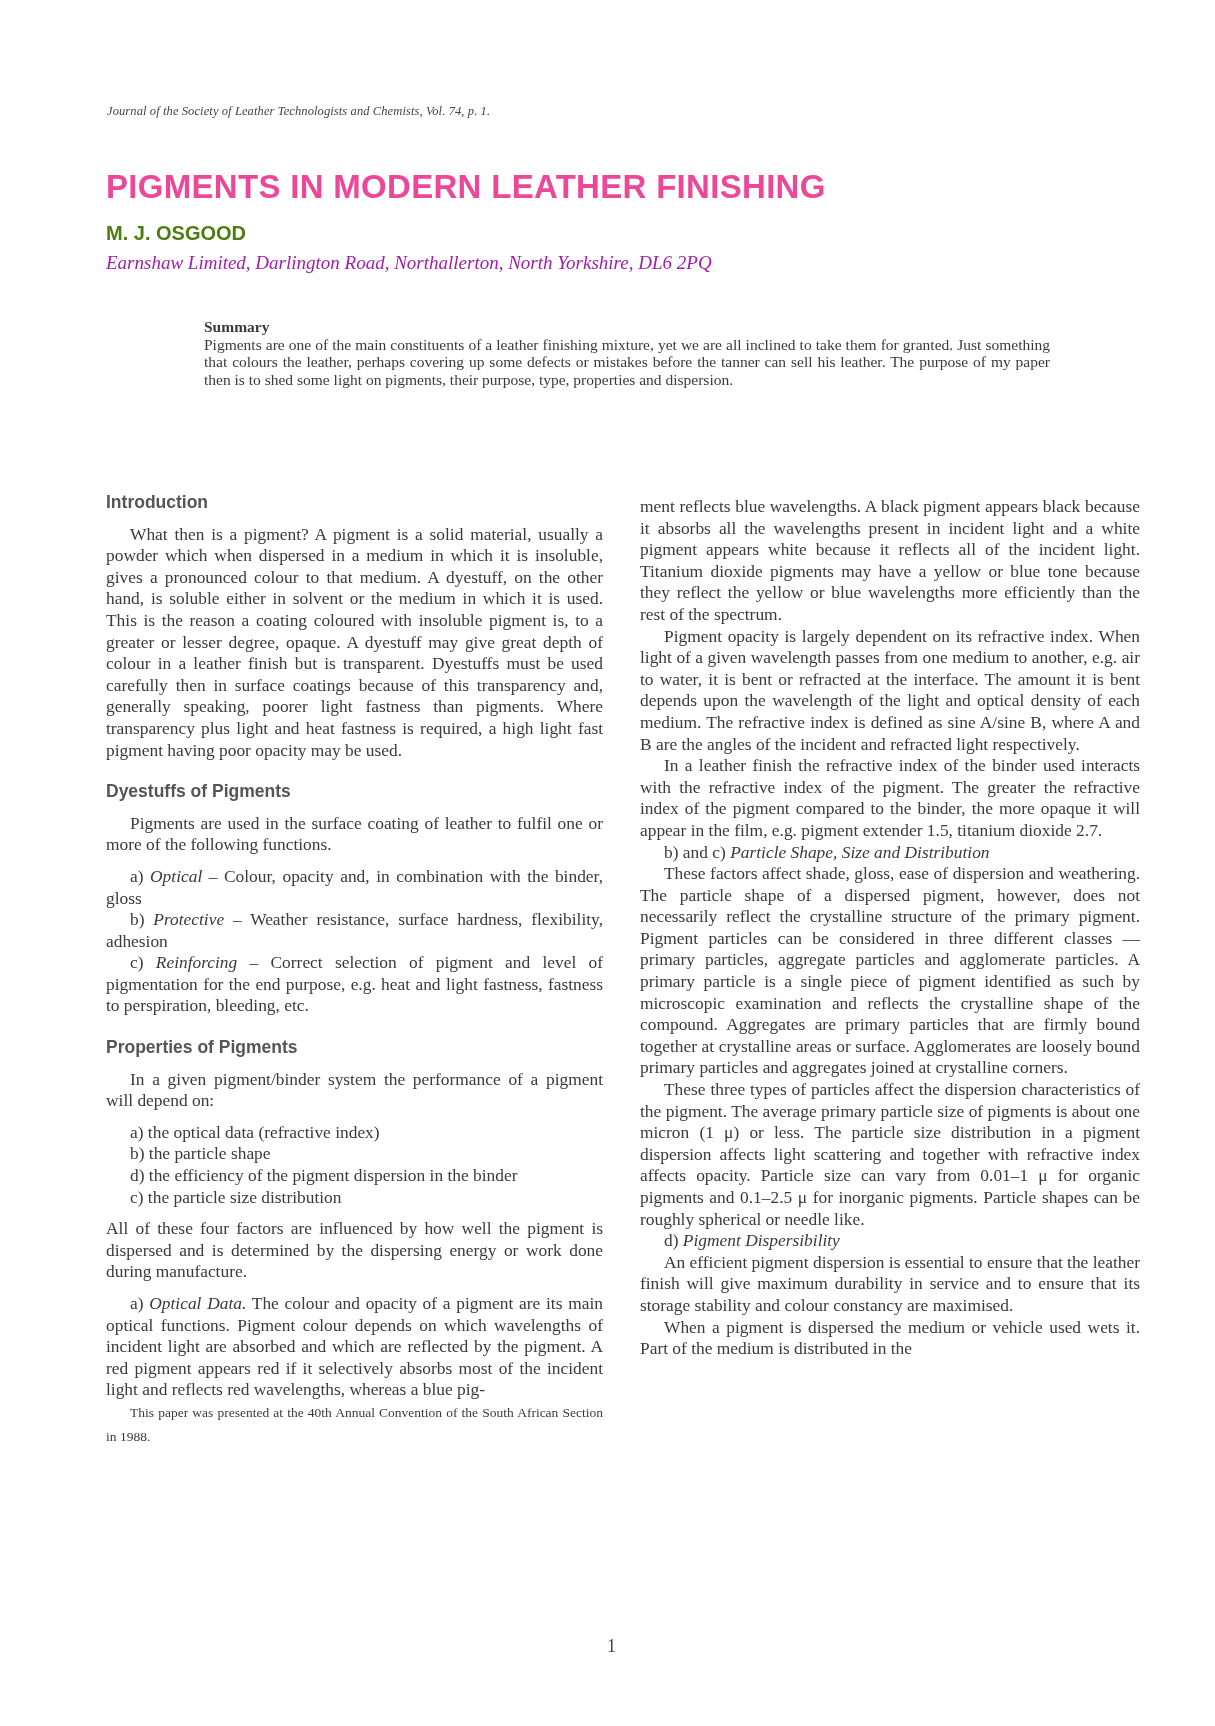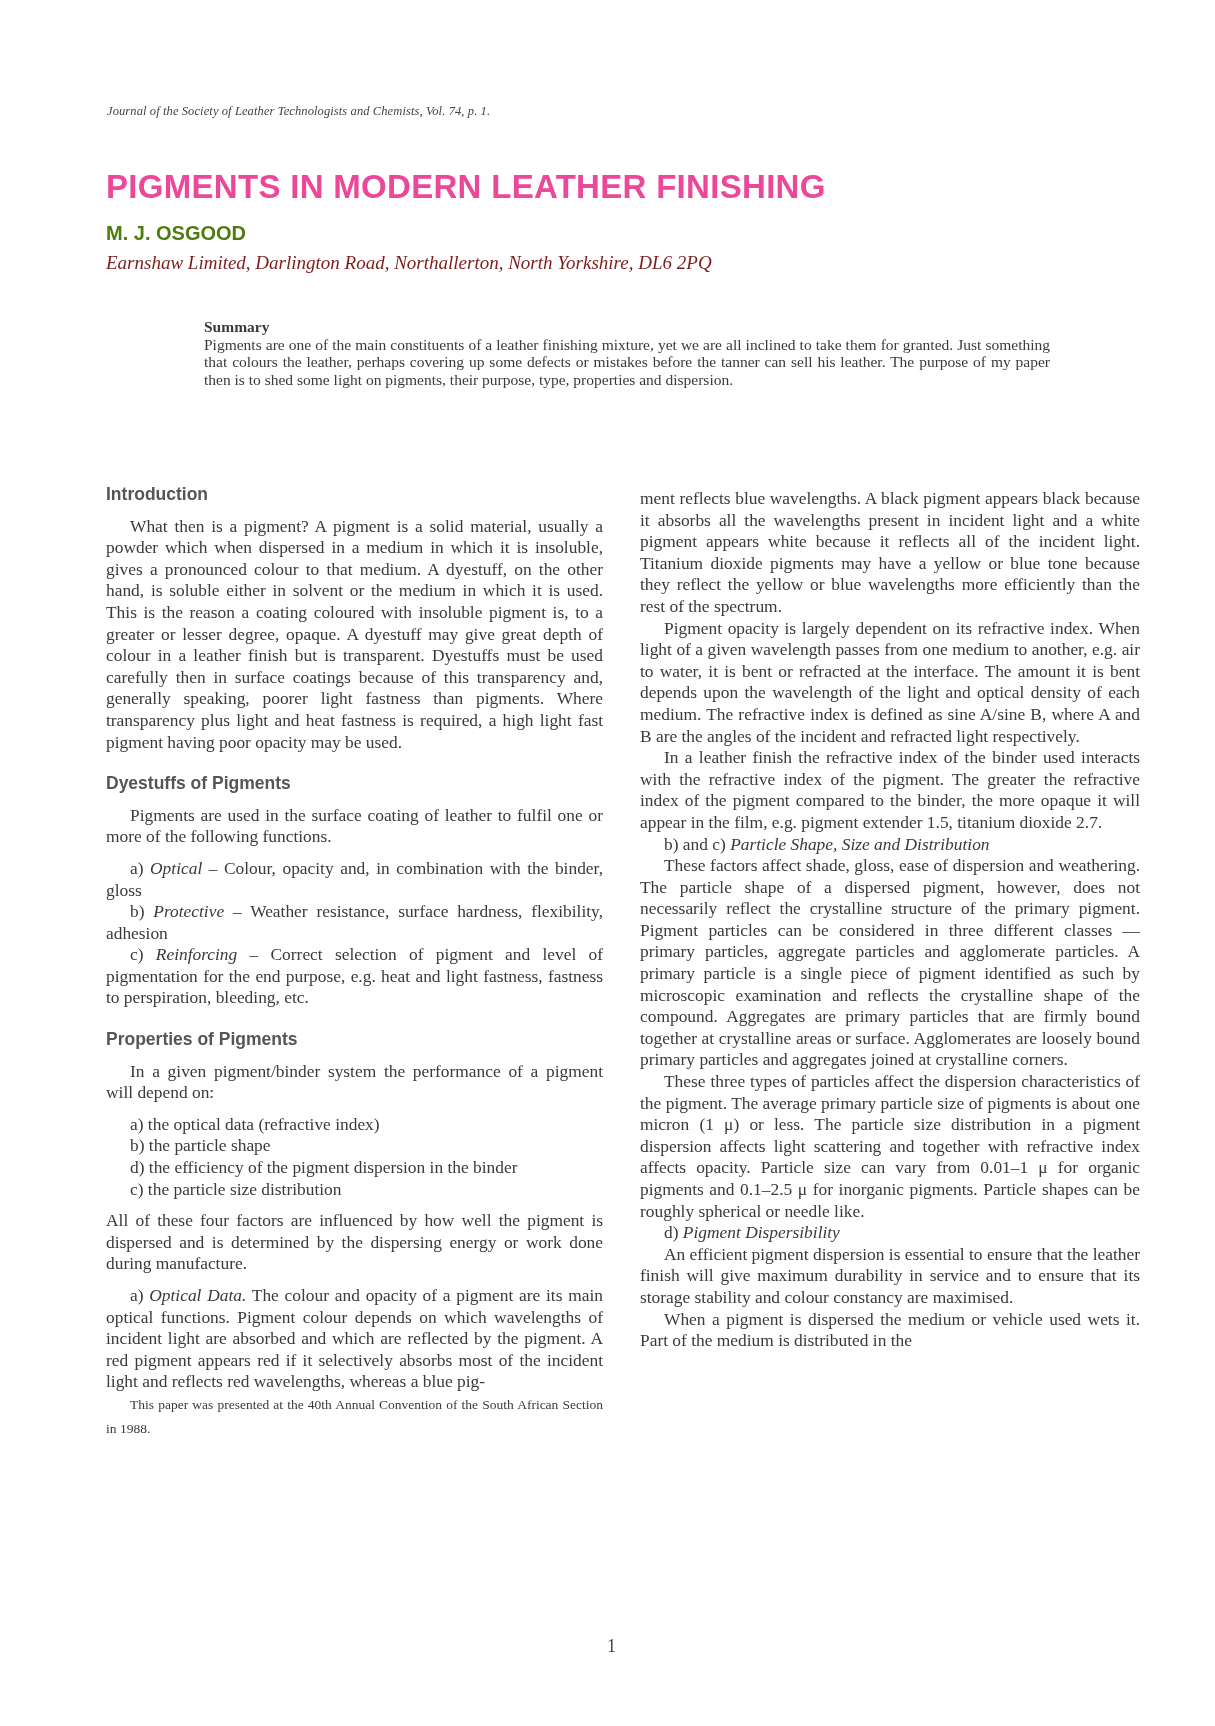--- a/index.html
+++ b/index.html
@@ -1,23 +1,23 @@
 <!DOCTYPE html>
 <html><head>
 <meta charset="utf-8">
 <style>
   html, body { margin: 0; padding: 0; background: #ffffff; }
   body { width: 1215px; height: 1726px; position: relative; overflow: hidden; color: #3a3a3a; font-family: "Liberation Serif", serif; }
   .journal { position: absolute; left: 107px; top: 104px; font-size: 12.5px; font-style: italic; color: #444; letter-spacing: 0.1px; }
   .title { position: absolute; left: 106px; top: 168px; font-family: "Liberation Sans", sans-serif; font-weight: bold; font-size: 33px; color: #ec4899; letter-spacing: 0.3px; white-space: nowrap; }
   .author { position: absolute; left: 106px; top: 222px; font-family: "Liberation Sans", sans-serif; font-weight: bold; font-size: 20px; color: #4d7c0f; }
-  .affil { position: absolute; left: 106px; top: 252px; font-size: 19px; font-style: italic; color: #7f1d1d; white-space: nowrap; }
+  .affil { position: absolute; left: 106px; top: 252px; font-size: 19px; font-style: italic; color: #a21caf; white-space: nowrap; }
   .summary { position: absolute; left: 204px; top: 318px; width: 846px; font-size: 15.5px; line-height: 17.5px; color: #3a3a3a; text-align: justify; }
   .summary .head { font-weight: bold; display: block; }
-  .col { position: absolute; width: 497px; font-size: 17.4px; line-height: 21.6px; color: #3a3a3a; text-align: justify; }
+  .col { position: absolute; width: 497px; font-size: 17.4px; line-height: 21.6px; color: #3a3a3a; text-align: justify; margin-top: 8px; }
   .col.left { left: 106px; top: 484px; }
   .col.right { left: 640px; top: 488px; width: 500px; }
   .sec { font-family: "Liberation Sans", sans-serif; font-weight: bold; font-size: 17.5px; color: #555; margin: 0 0 10px 0; }
   .col p { margin: 0; text-indent: 24px; }
   .col p.noind { text-indent: 0; }
   .gap { height: 10px; }
   .gap-lg { height: 20px; }
   .list p { text-indent: 24px; }
   .foot { margin-top: 22px; font-size: 13.5px; line-height: 24px; text-indent: 18px; }
   .pageno { position: absolute; left: 607px; top: 1636px; font-size: 18px; color: #444; }

